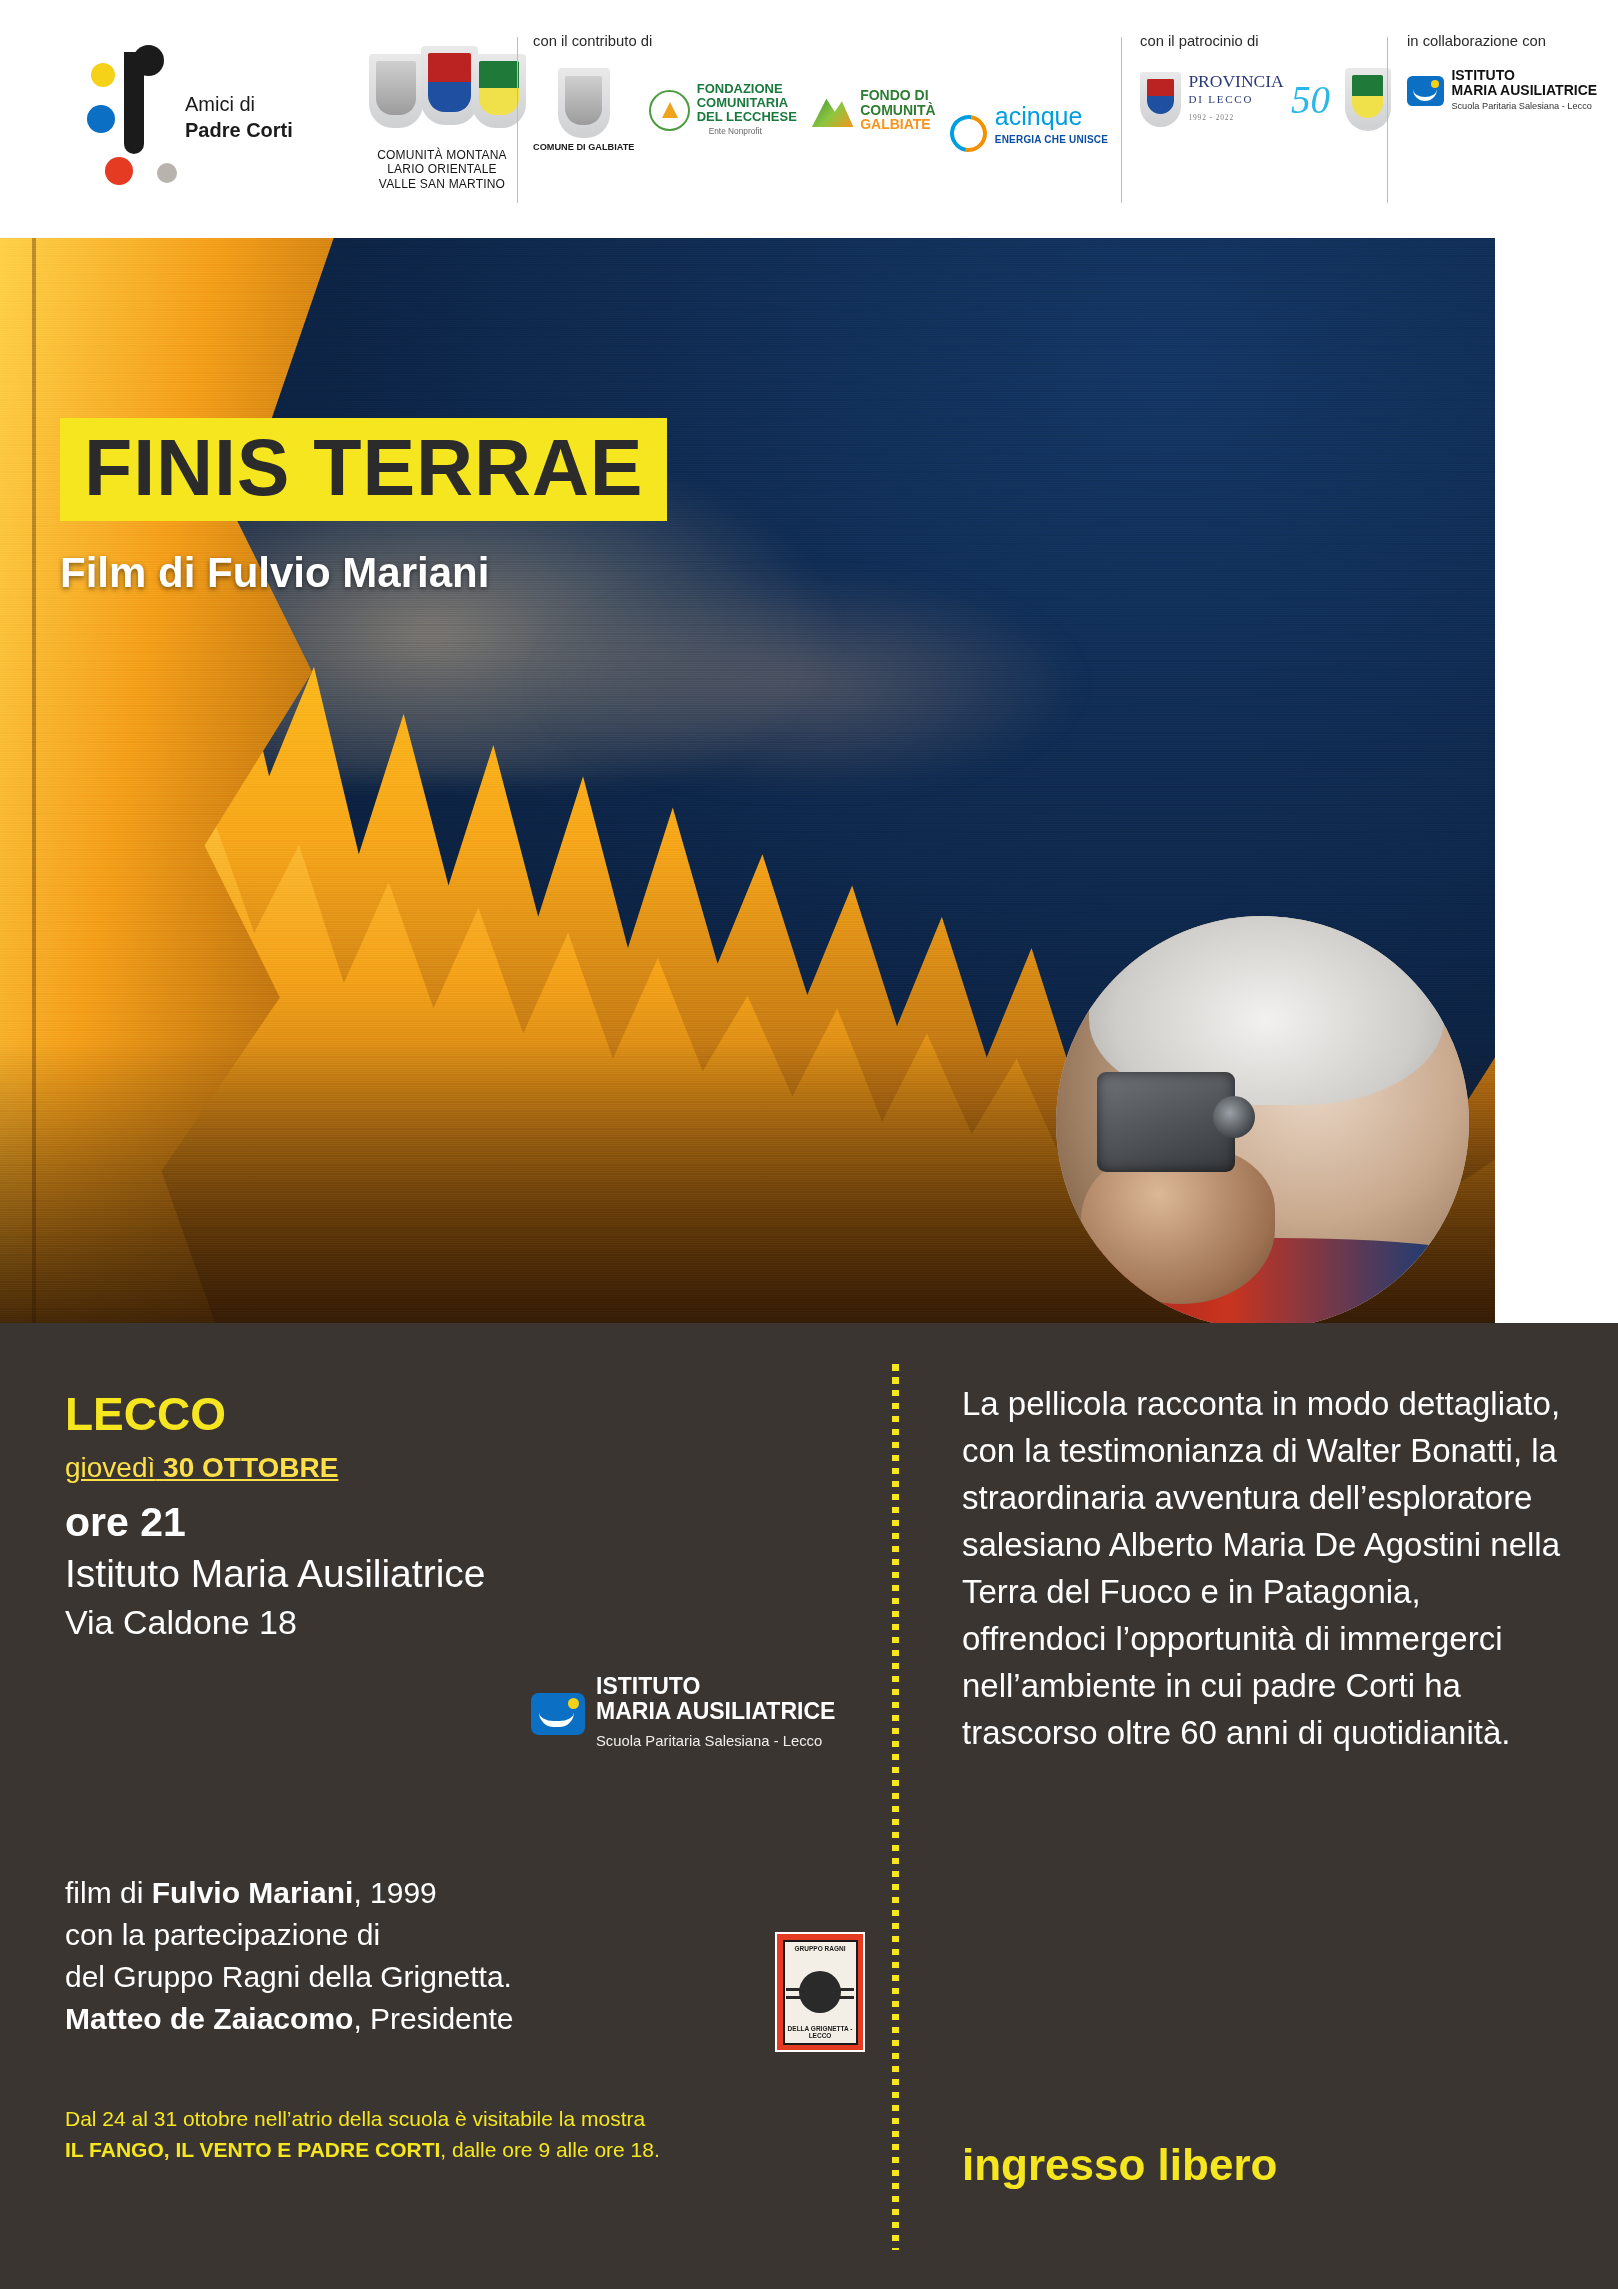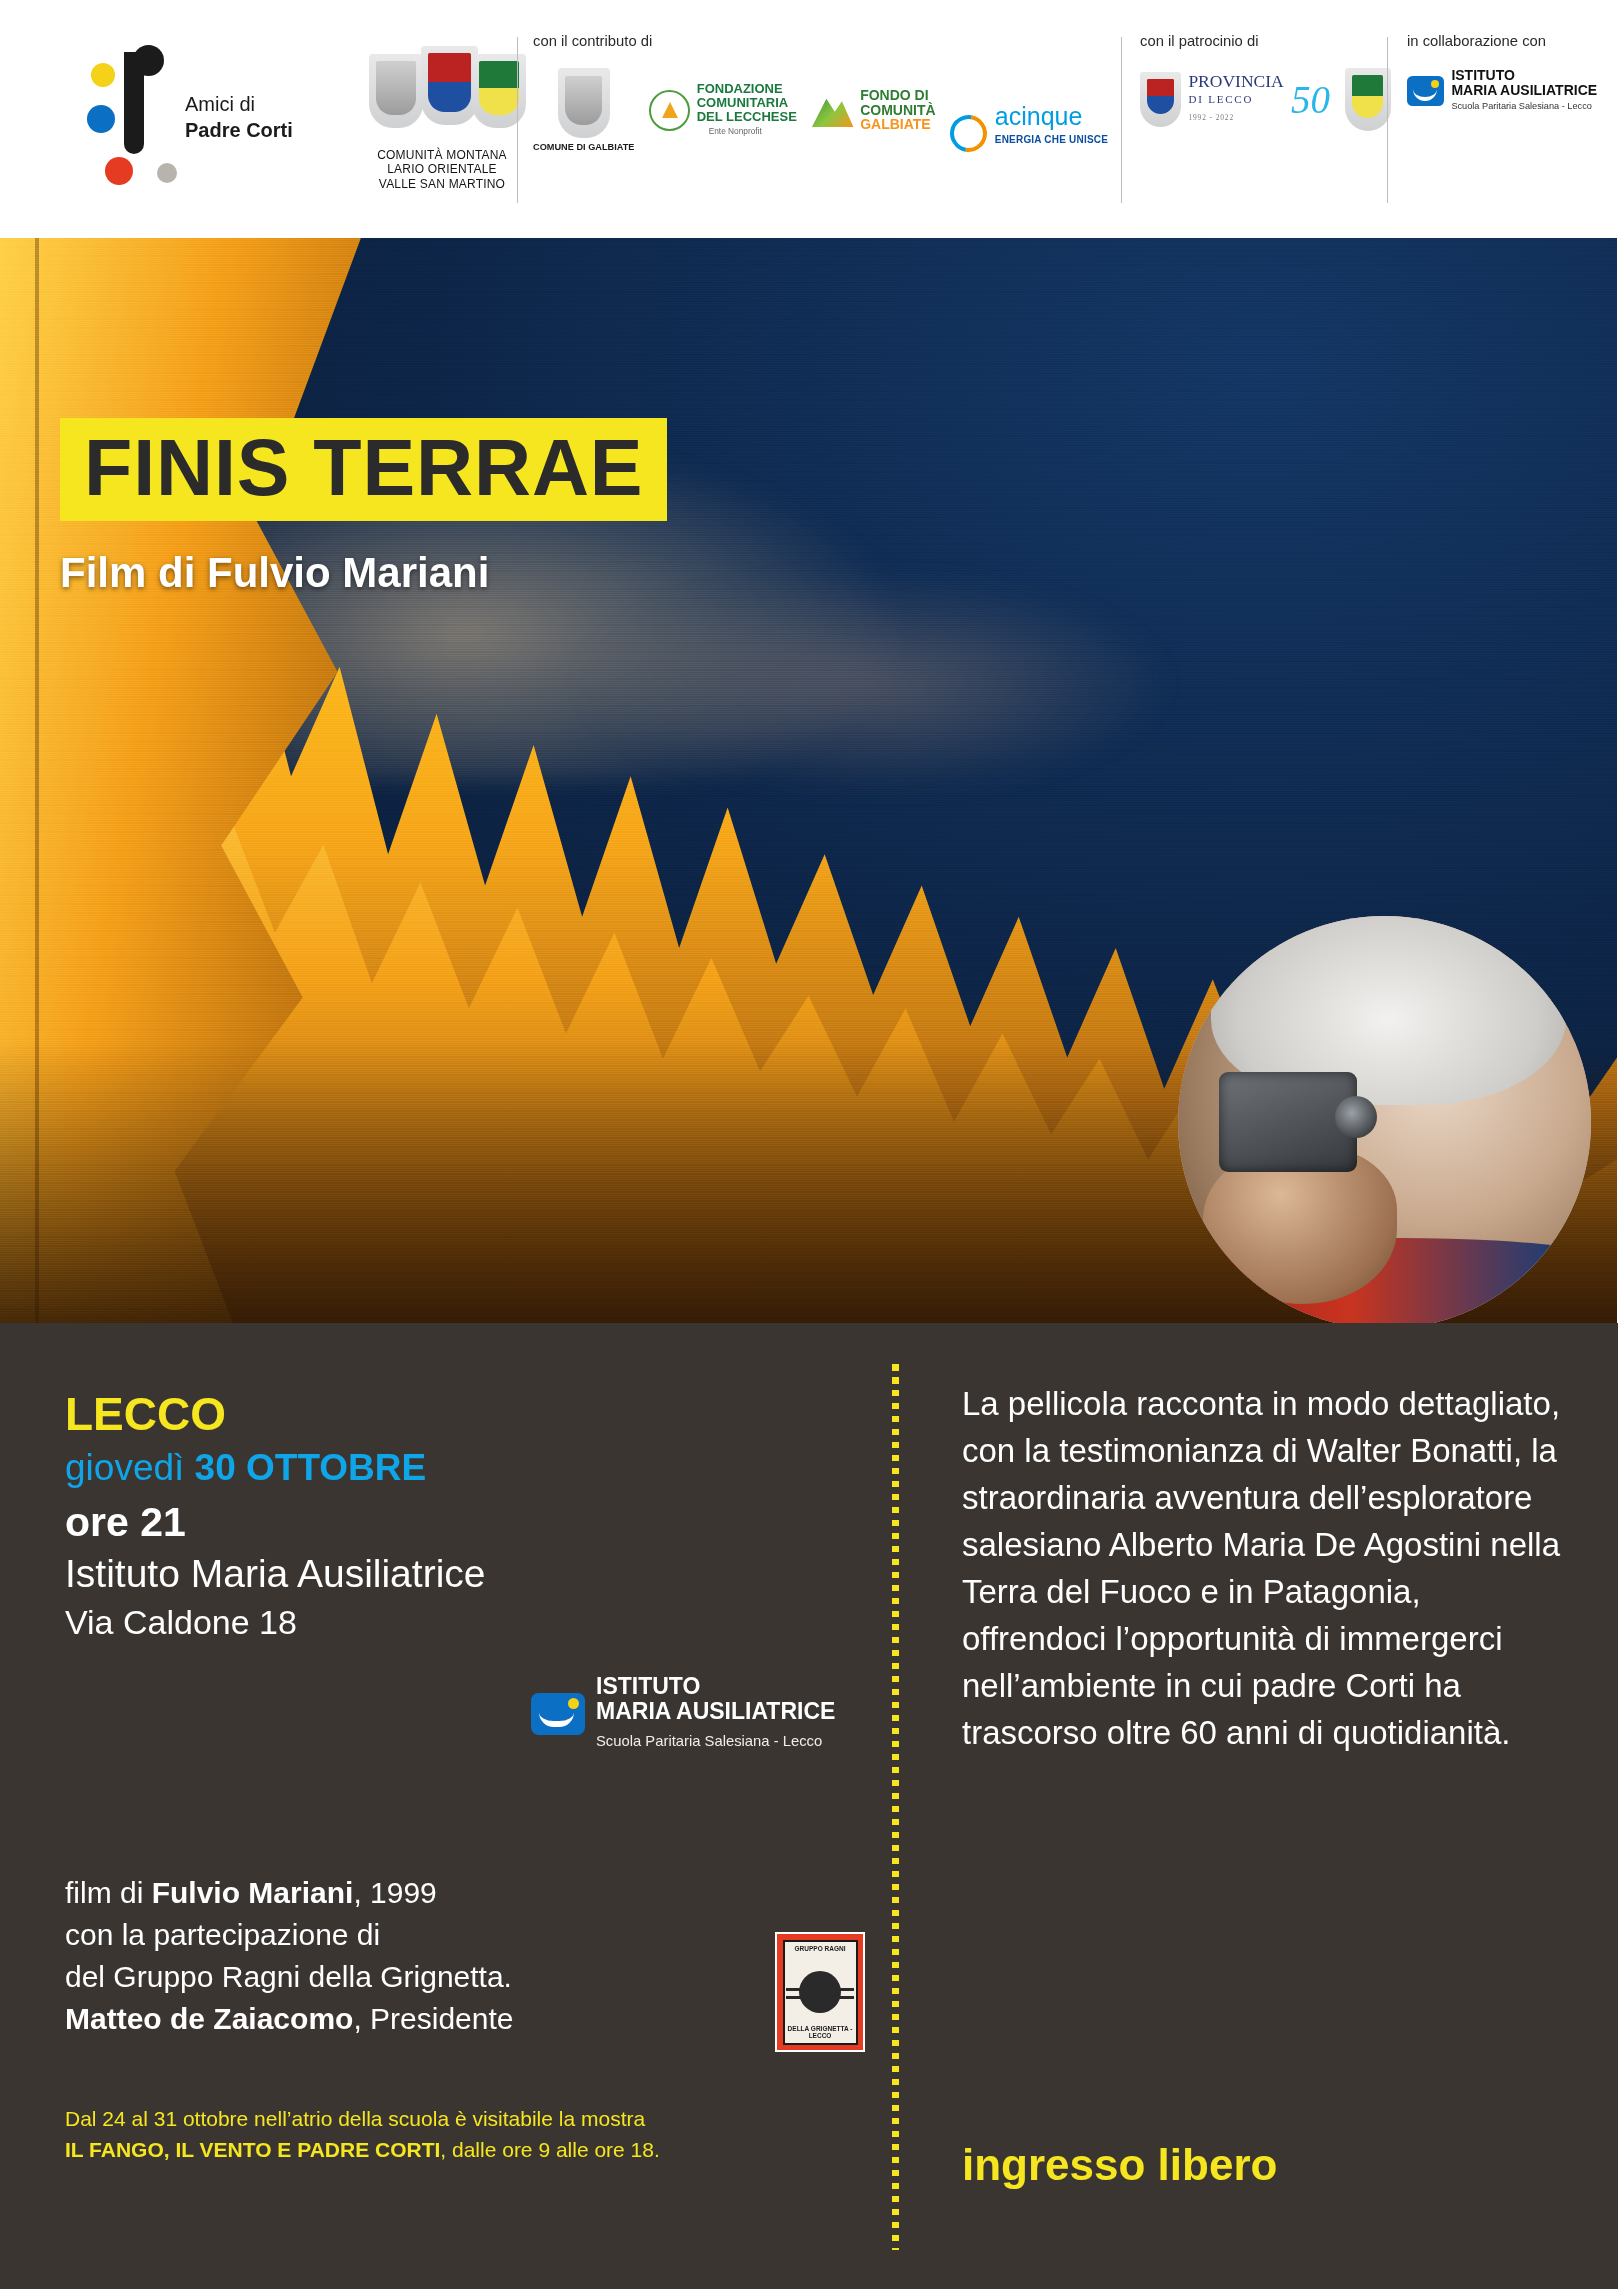--- a/index.html
+++ b/index.html
@@ -142,21 +142,21 @@
     content:""; position:absolute; right:4.6px; top:3.7px; width:8.3px; height:8.3px;
     background:#f5d117; border-radius:50%;
   }
   .ima-txt { font-size: 14px; line-height: 14.8px; color: #111; font-weight: bold; }
   .ima-txt .sub { display:block; font-size: 9.2px; font-weight: normal; color:#333; margin-top:1.8px;}
 
   
   .hero {
     position: absolute;
     left: 0; top: 238px;
-    width: 1617px; height: 1085px;
+    width: 1495px; height: 1085px;
     overflow: hidden;
     background: #0c2344;
   }
   .sky {
     position: absolute; inset: 0;
     background:
       radial-gradient(ellipse at 78% 12%, #143766 0%, #0c2344 55%, #071a33 100%);
   }
   .sky-clouds {
     position:absolute; left: 8%; top: 16%; width: 52%; height: 34%;
@@ -281,21 +281,21 @@
     width: 6.5px; height: 886px;
     background-image: repeating-linear-gradient(180deg, #f5e61f 0 6.5px, rgba(0,0,0,0) 6.5px 13px);
   }
 
   .left-col { position: absolute; left: 65px; top: 65px; width: 794px; color: #ffffff; }
 
   .city {
     font-size: 46px; font-weight: bold; color: #f5e61f; line-height: 52px;
   }
   .when {
-    font-size: 37px; line-height: 55px; color: #0ea5e9; font-weight: normal;
+    font-size: 28px; line-height: 55px; color: #fde047; font-weight: normal; text-decoration: underline;
   }
   .when b { font-weight: bold; }
   .time { font-size: 41px; font-weight: bold; color: #ffffff; line-height: 54px; }
   .venue { font-size: 39px; color: #ffffff; line-height: 50px; font-weight: normal; }
   .address { font-size: 34px; color: #ffffff; line-height: 46px; }
 
   .venue-logo {
     position: absolute; left: 531px; top: 351px;
     display: flex; align-items: center; gap: 11px;
   }

